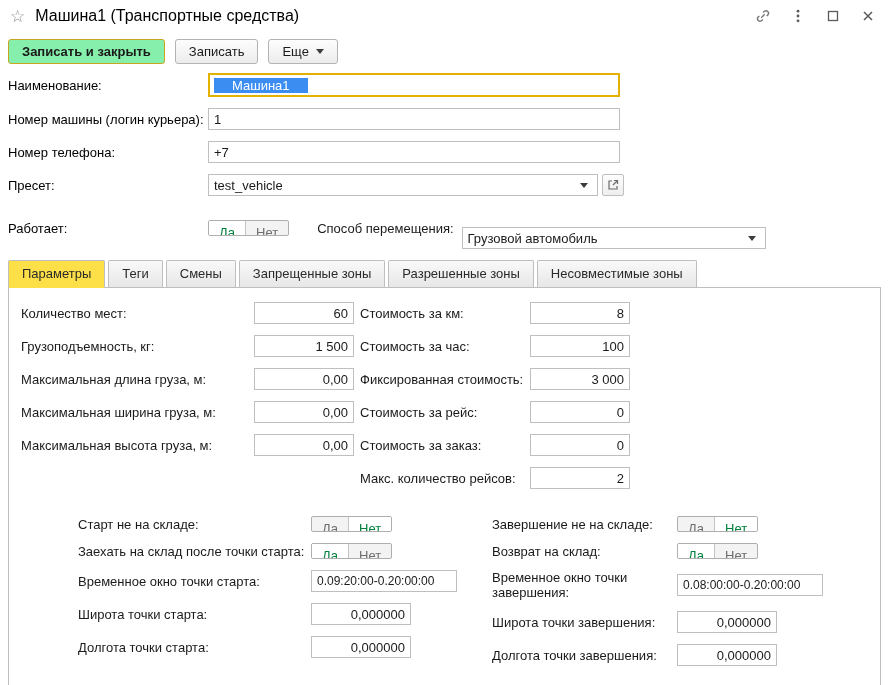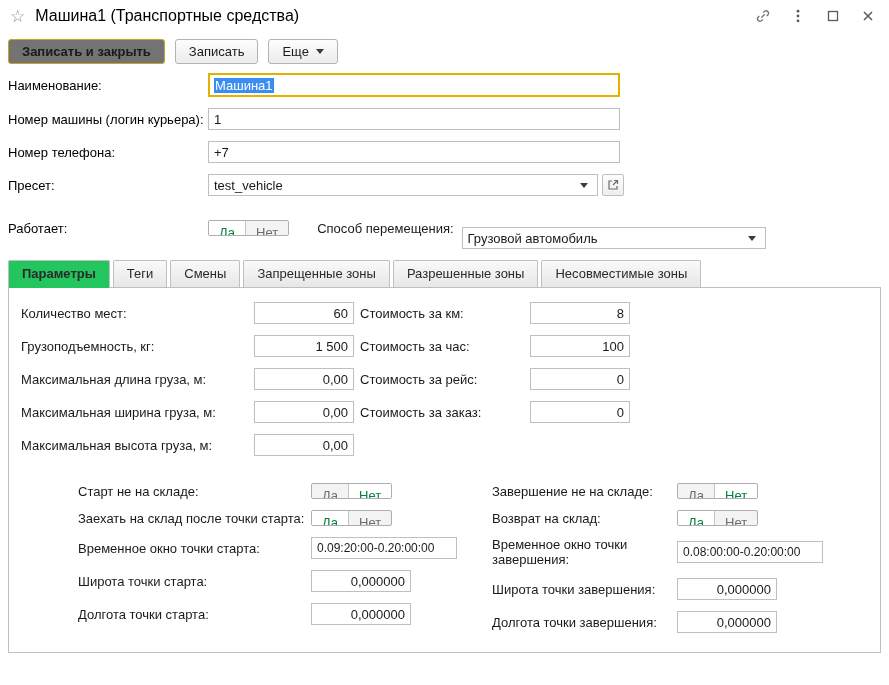--- a/index.html
+++ b/index.html
@@ -18,38 +18,38 @@
   .tb-icons { margin-left:auto; display:flex; align-items:center; gap:17px; }
   .tb-ico { display:inline-flex; align-items:center; justify-content:center; width:18px; height:18px; cursor:pointer; }
 
   
   .toolbar { display:flex; align-items:center; padding:7px 10px 9px 8px; }
   .btn {
     border:1px solid #b3b3b3; background:linear-gradient(#fdfdfd,#ececec);
     border-radius:3px; padding:4px 13px; font-family:inherit; font-size:13px; color:#1a1a1a;
     cursor:pointer; white-space:nowrap;
   }
-  .btn-primary { background:#737373; border-color:#c8a623; font-weight:bold; }
+  .btn-primary { background:#86efac; border-color:#c8a623; font-weight:bold; }
   .btn + .btn { margin-left:10px; }
   .btn-more { margin-left:auto; display:inline-flex; align-items:center; gap:7px; }
   .caret { width:0; height:0; border-left:4px solid transparent; border-right:4px solid transparent; border-top:5px solid #3c3c3c; display:inline-block; }
 
   
   .frow { display:flex; align-items:center; margin:0 8px 11px; }
   .lbl { width:200px; flex-shrink:0; color:#000000; }
   .input {
     border:1px solid #bfbfbf; height:22px; padding:0 5px; background:#fff;
     font-family:inherit; font-size:13px; color:#1a1a1a; outline:none;
   }
   .w-wide { width:412px; }
   .fakefield {
     display:flex; align-items:center; height:24px; width:412px;
     border:2px solid #e3b200; background:#fff; padding:0 4px;
   }
-  .sel-text { background:#3b8df2; color:#fff; padding:0 1px; }
+  .sel-text { background:#3b8df2; color:#fff; padding:0 18px; }
   .combo { display:flex; align-items:center; border:1px solid #bfbfbf; height:22px; background:#fff; padding:0 5px; cursor:pointer; }
   .combo .cval { flex:1; white-space:nowrap; overflow:hidden; }
   .combo .arr-zone { display:flex; align-items:center; justify-content:center; width:16px; height:100%; }
   .w-preset { width:390px; }
   .w-move { width:304px;margin-top:20px; }
   .sq-btn {
     width:22px; height:22px; margin-left:4px; border:1px solid #bfbfbf; border-radius:2px;
     background:linear-gradient(#fdfdfd,#eee); display:inline-flex; align-items:center; justify-content:center; cursor:pointer;
   }
   .mv-lbl { margin-left:28px; margin-right:8px; white-space:nowrap; }
@@ -59,21 +59,21 @@
   .opt { padding:3px 10px; color:#6d6d6d; cursor:pointer; line-height:17px; }
   .opt + .opt { border-left:1px solid #c4c4c4; }
   .opt.sel { color:#00813e; background:#fff; }
 
   
   .tabs { display:flex; margin:2px 8px 0; position:relative; z-index:2; }
   .tab {
     padding:5px 13px 5px; margin-right:3px; border:1px solid #bfbfbf; border-bottom:none;
     border-radius:2px 2px 0 0; background:linear-gradient(#f9f9f9,#e7e7e7); color:#2a2a2a; cursor:pointer; white-space:nowrap;
   }
-  .tab.active { background:#22c55e; padding-bottom:7px; margin-bottom:-1px; font-weight:bold; }
+  .tab.active { background:#fde047; padding-bottom:7px; margin-bottom:-1px; font-weight:normal; }
 
   
   .panel { border:1px solid #bfbfbf; margin:0 8px; background:#fff; padding:14px 0 8px; position:relative; z-index:1; }
   .cols { display:flex; padding-left:12px; }
   .t-left { width:339px; }
   .prow { display:flex; align-items:center; margin-bottom:11px; }
   .t-left .plbl { width:233px; flex-shrink:0; }
   .t-right .plbl { width:170px; flex-shrink:0; }
   .num { width:100px; text-align:right; }
   .cols2 { display:flex; padding-left:12px; margin-top:16px;justify-content:center; }
@@ -211,26 +211,34 @@
     <div class="t-right">
       <div class="prow">
         <span class="plbl">Стоимость за км:</span>
         <input class="input num" value="8" style="">
       </div>
       <div class="prow">
         <span class="plbl">Стоимость за час:</span>
         <input class="input num" value="100" style="">
       </div>
       <div class="prow">
+        <span class="plbl">Фиксированная стоимость:</span>
+        <input class="input num" value="3 000" style="">
+      </div>
+      <div class="prow">
         <span class="plbl">Стоимость за рейс:</span>
         <input class="input num" value="0" style="">
       </div>
       <div class="prow">
         <span class="plbl">Стоимость за заказ:</span>
         <input class="input num" value="0" style="">
+      </div>
+      <div class="prow">
+        <span class="plbl">Макс. количество рейсов:</span>
+        <input class="input num" value="2" style="">
       </div>
     </div>
   </div>
 
   <div class="cols2">
     <div class="b-left">
       <div class="prow">
         <span class="plbl">Старт не на складе:</span>
         <span class="toggle">
           <span class="opt">Да</span>

